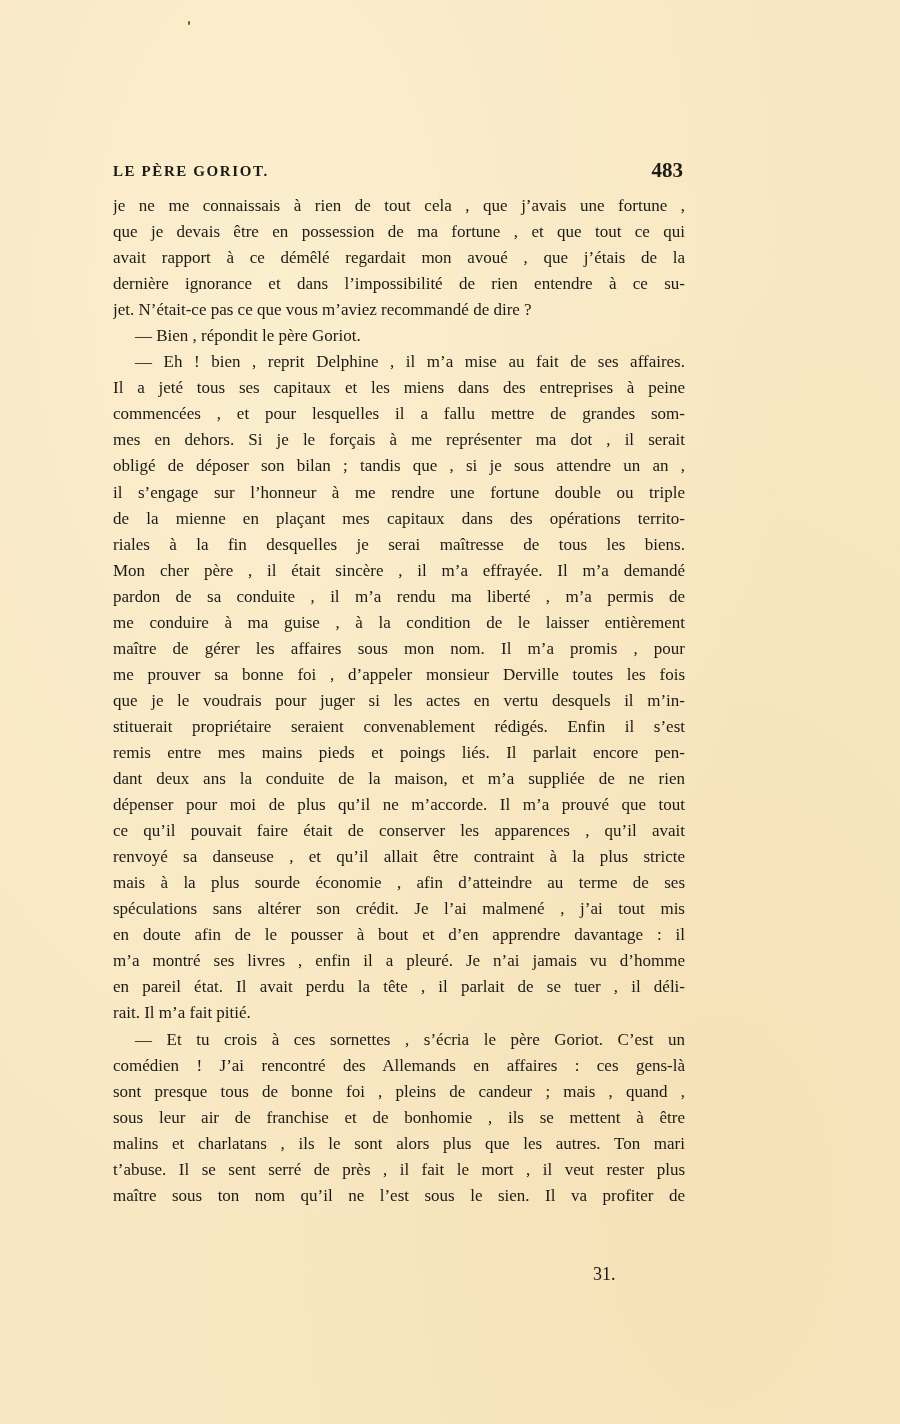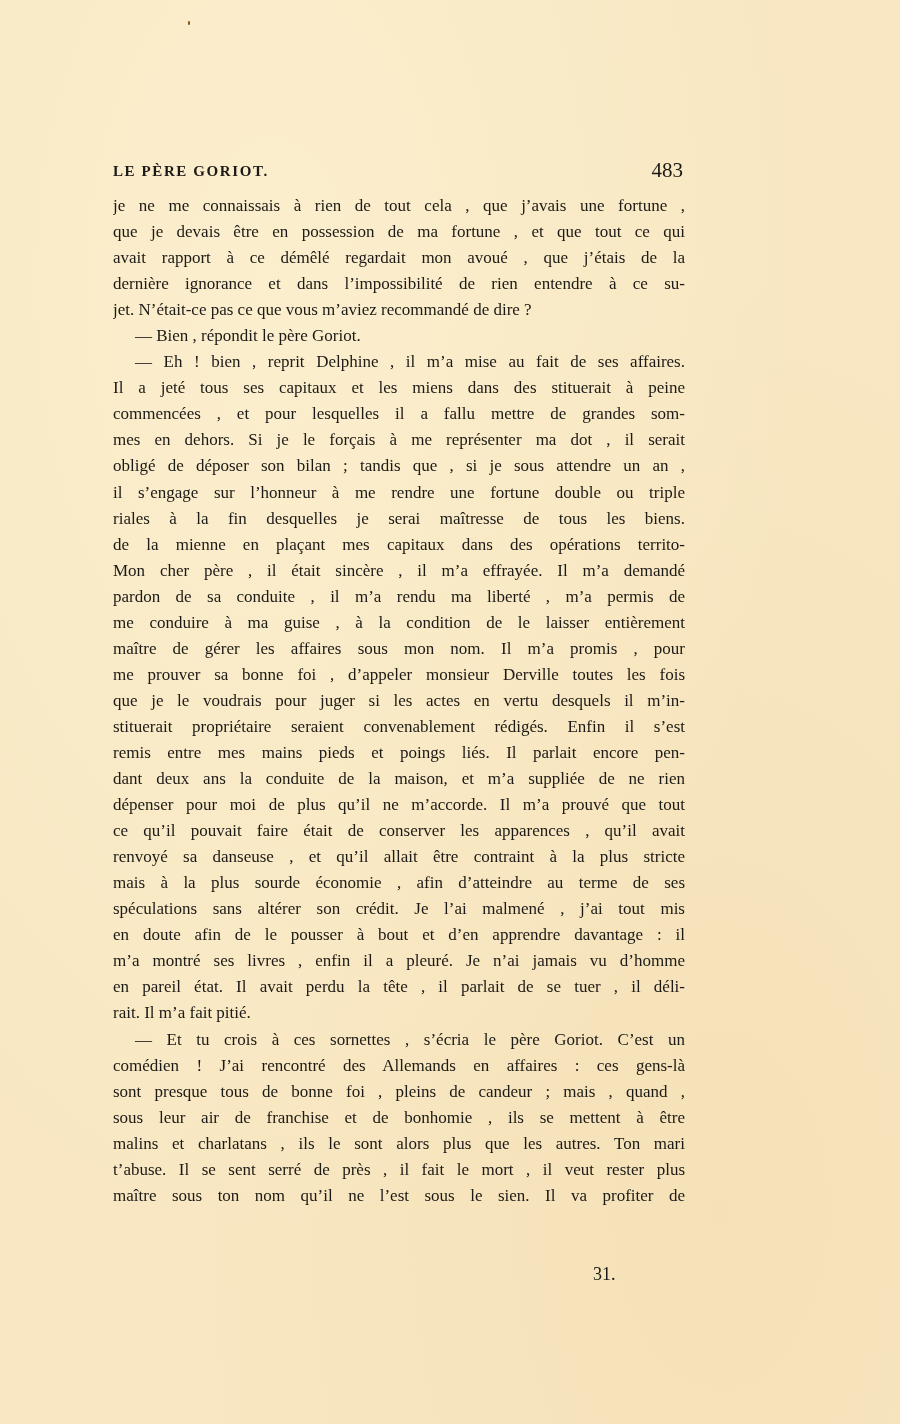--- a/index.html
+++ b/index.html
@@ -45,21 +45,21 @@
       font-size: 15px;
       font-weight: bold;
       letter-spacing: 1.6px;
       top: 5px;
     }
     .page-number {
       position: absolute;
       right: 2px;
       top: 0;
       font-size: 21px;
-      font-weight: normal;
+      font-weight: bold;
     }
     .text-block {
       position: absolute;
       left: 113px;
       top: 193px;
       width: 572px;
     }
     .line {
       height: 26.05px;
       line-height: 26.05px;
@@ -94,27 +94,27 @@
 </header>
 
 <main class="text-block" id="text-block">
     <div class="line">je ne me connaissais à rien de tout cela , que j’avais une fortune ,</div>
     <div class="line">que je devais être en possession de ma fortune , et que tout ce qui</div>
     <div class="line">avait rapport à ce démêlé regardait mon avoué , que j’étais de la</div>
     <div class="line">dernière ignorance et dans l’impossibilité de rien entendre à ce su-</div>
     <div class="line last">jet. N’était-ce pas ce que vous m’aviez recommandé de dire ?</div>
     <div class="line indent last">— Bien , répondit le père Goriot.</div>
     <div class="line indent">— Eh ! bien , reprit Delphine , il m’a mise au fait de ses affaires.</div>
-    <div class="line">Il a jeté tous ses capitaux et les miens dans des stituerait à peine</div>
+    <div class="line">Il a jeté tous ses capitaux et les miens dans des entreprises à peine</div>
     <div class="line">commencées , et pour lesquelles il a fallu mettre de grandes som-</div>
     <div class="line">mes en dehors. Si je le forçais à me représenter ma dot , il serait</div>
     <div class="line">obligé de déposer son bilan ; tandis que , si je sous attendre un an ,</div>
     <div class="line">il s’engage sur l’honneur à me rendre une fortune double ou triple</div>
+    <div class="line">de la mienne en plaçant mes capitaux dans des opérations territo-</div>
     <div class="line">riales à la fin desquelles je serai maîtresse de tous les biens.</div>
-    <div class="line">de la mienne en plaçant mes capitaux dans des opérations territo-</div>
     <div class="line">Mon cher père , il était sincère , il m’a effrayée. Il m’a demandé</div>
     <div class="line">pardon de sa conduite , il m’a rendu ma liberté , m’a permis de</div>
     <div class="line">me conduire à ma guise , à la condition de le laisser entièrement</div>
     <div class="line">maître de gérer les affaires sous mon nom. Il m’a promis , pour</div>
     <div class="line">me prouver sa bonne foi , d’appeler monsieur Derville toutes les fois</div>
     <div class="line">que je le voudrais pour juger si les actes en vertu desquels il m’in-</div>
     <div class="line">stituerait propriétaire seraient convenablement rédigés. Enfin il s’est</div>
     <div class="line">remis entre mes mains pieds et poings liés. Il parlait encore pen-</div>
     <div class="line">dant deux ans la conduite de la maison, et m’a suppliée de ne rien</div>
     <div class="line">dépenser pour moi de plus qu’il ne m’accorde. Il m’a prouvé que tout</div>

